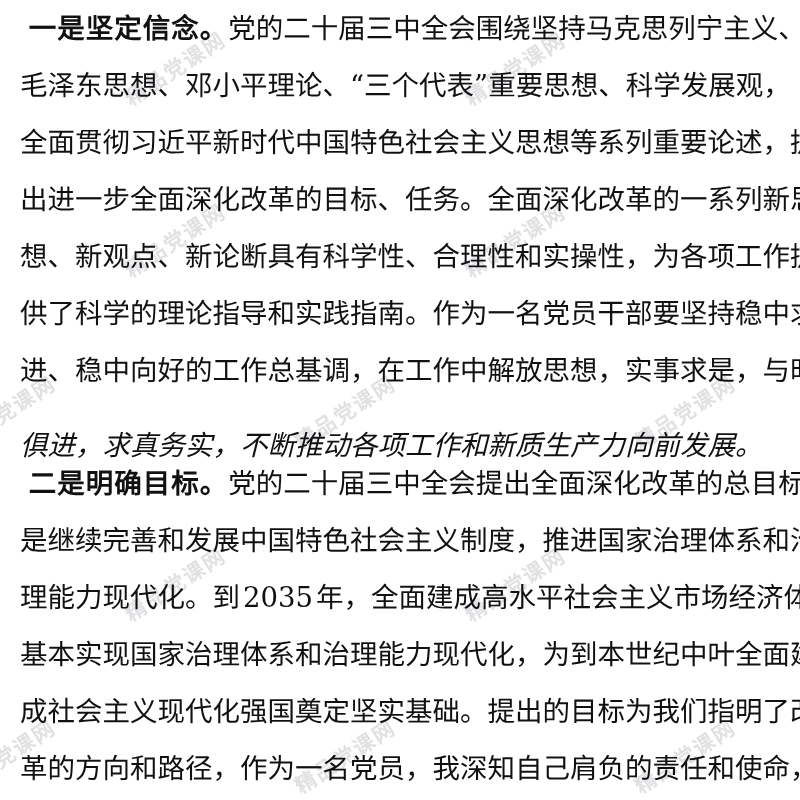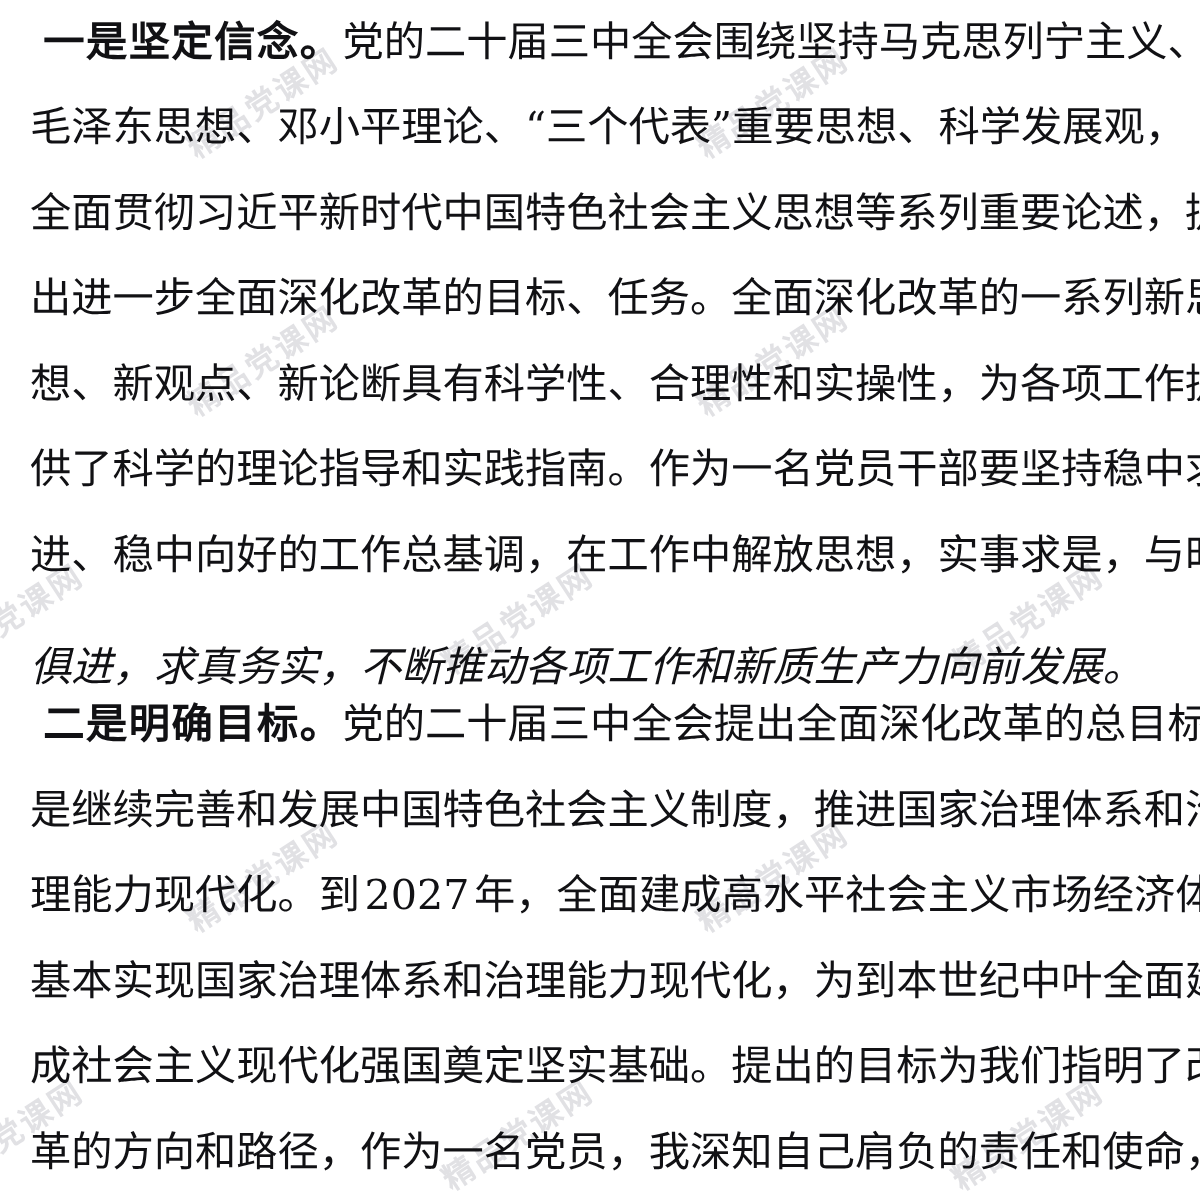--- a/index.html
+++ b/index.html
@@ -413,21 +413,21 @@
         <div class="doc-line justify" style="top: 114px;">
           <span>理</span>
           <span>能</span>
           <span>力</span>
           <span>现</span>
           <span>代</span>
           <span>化</span>
           <span>。</span>
           <span>到</span>
           <span> </span>
-          <span class="num">2027</span>
+          <span class="num">2035</span>
           <span> </span>
           <span>年</span>
           <span>，</span>
           <span>全</span>
           <span>面</span>
           <span>建</span>
           <span>成</span>
           <span>高</span>
           <span>水</span>
           <span>平</span>

